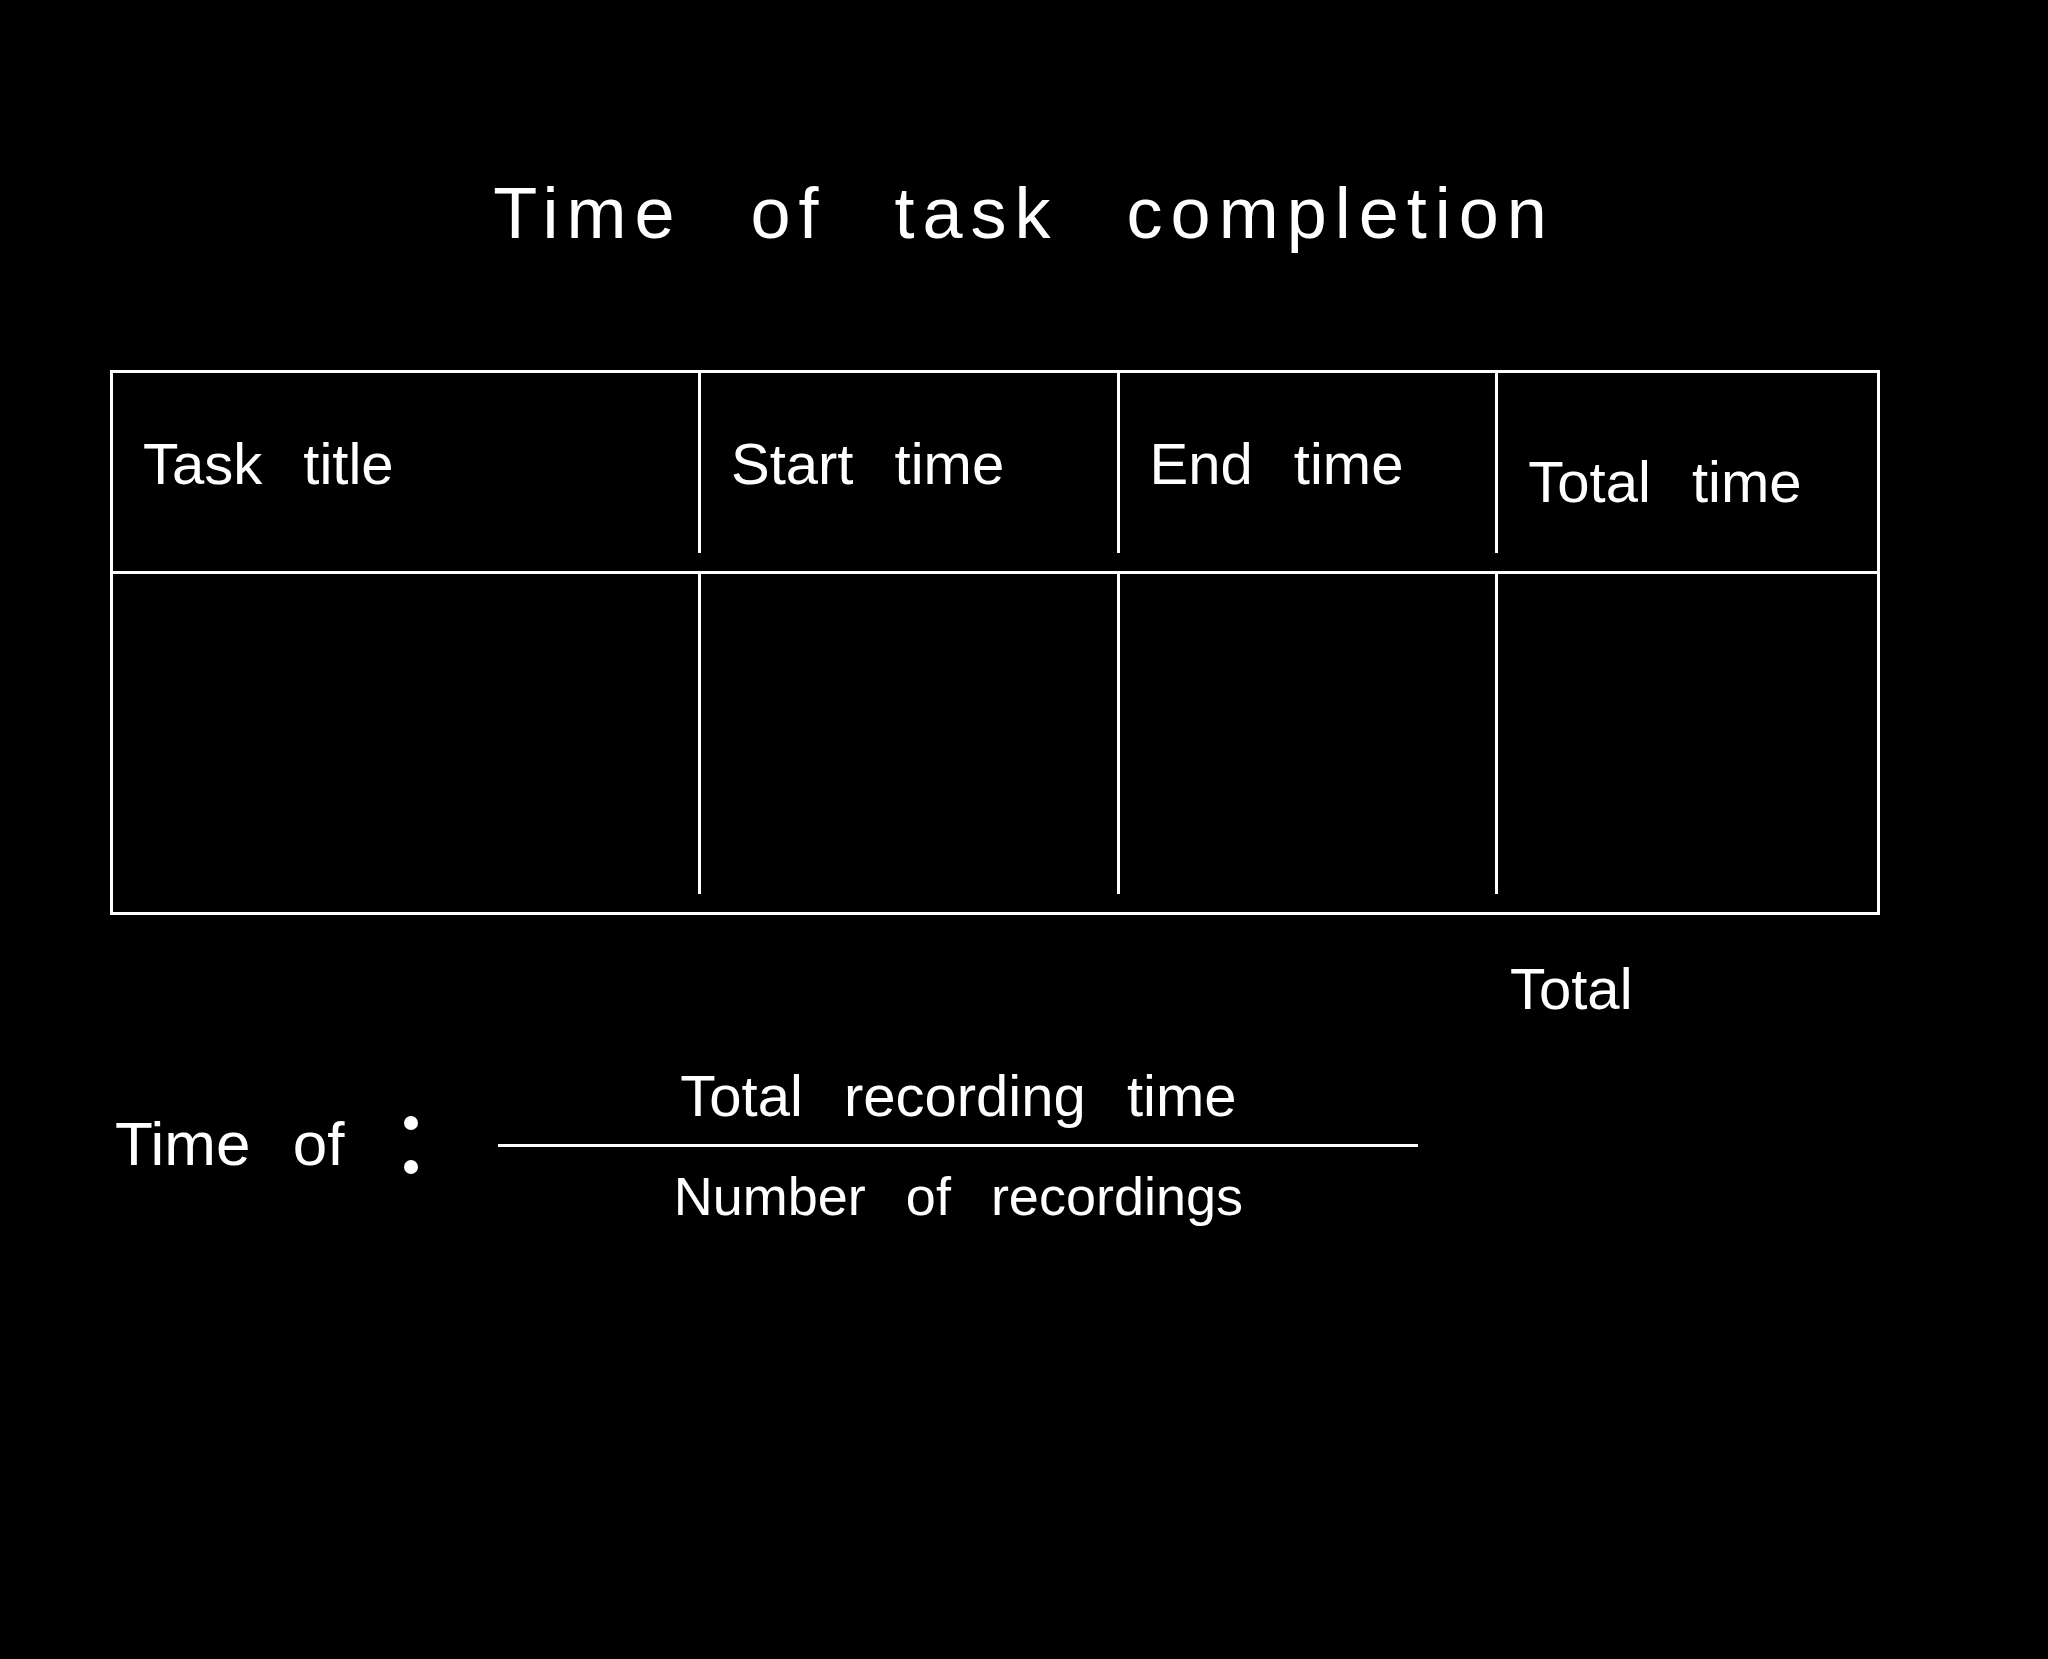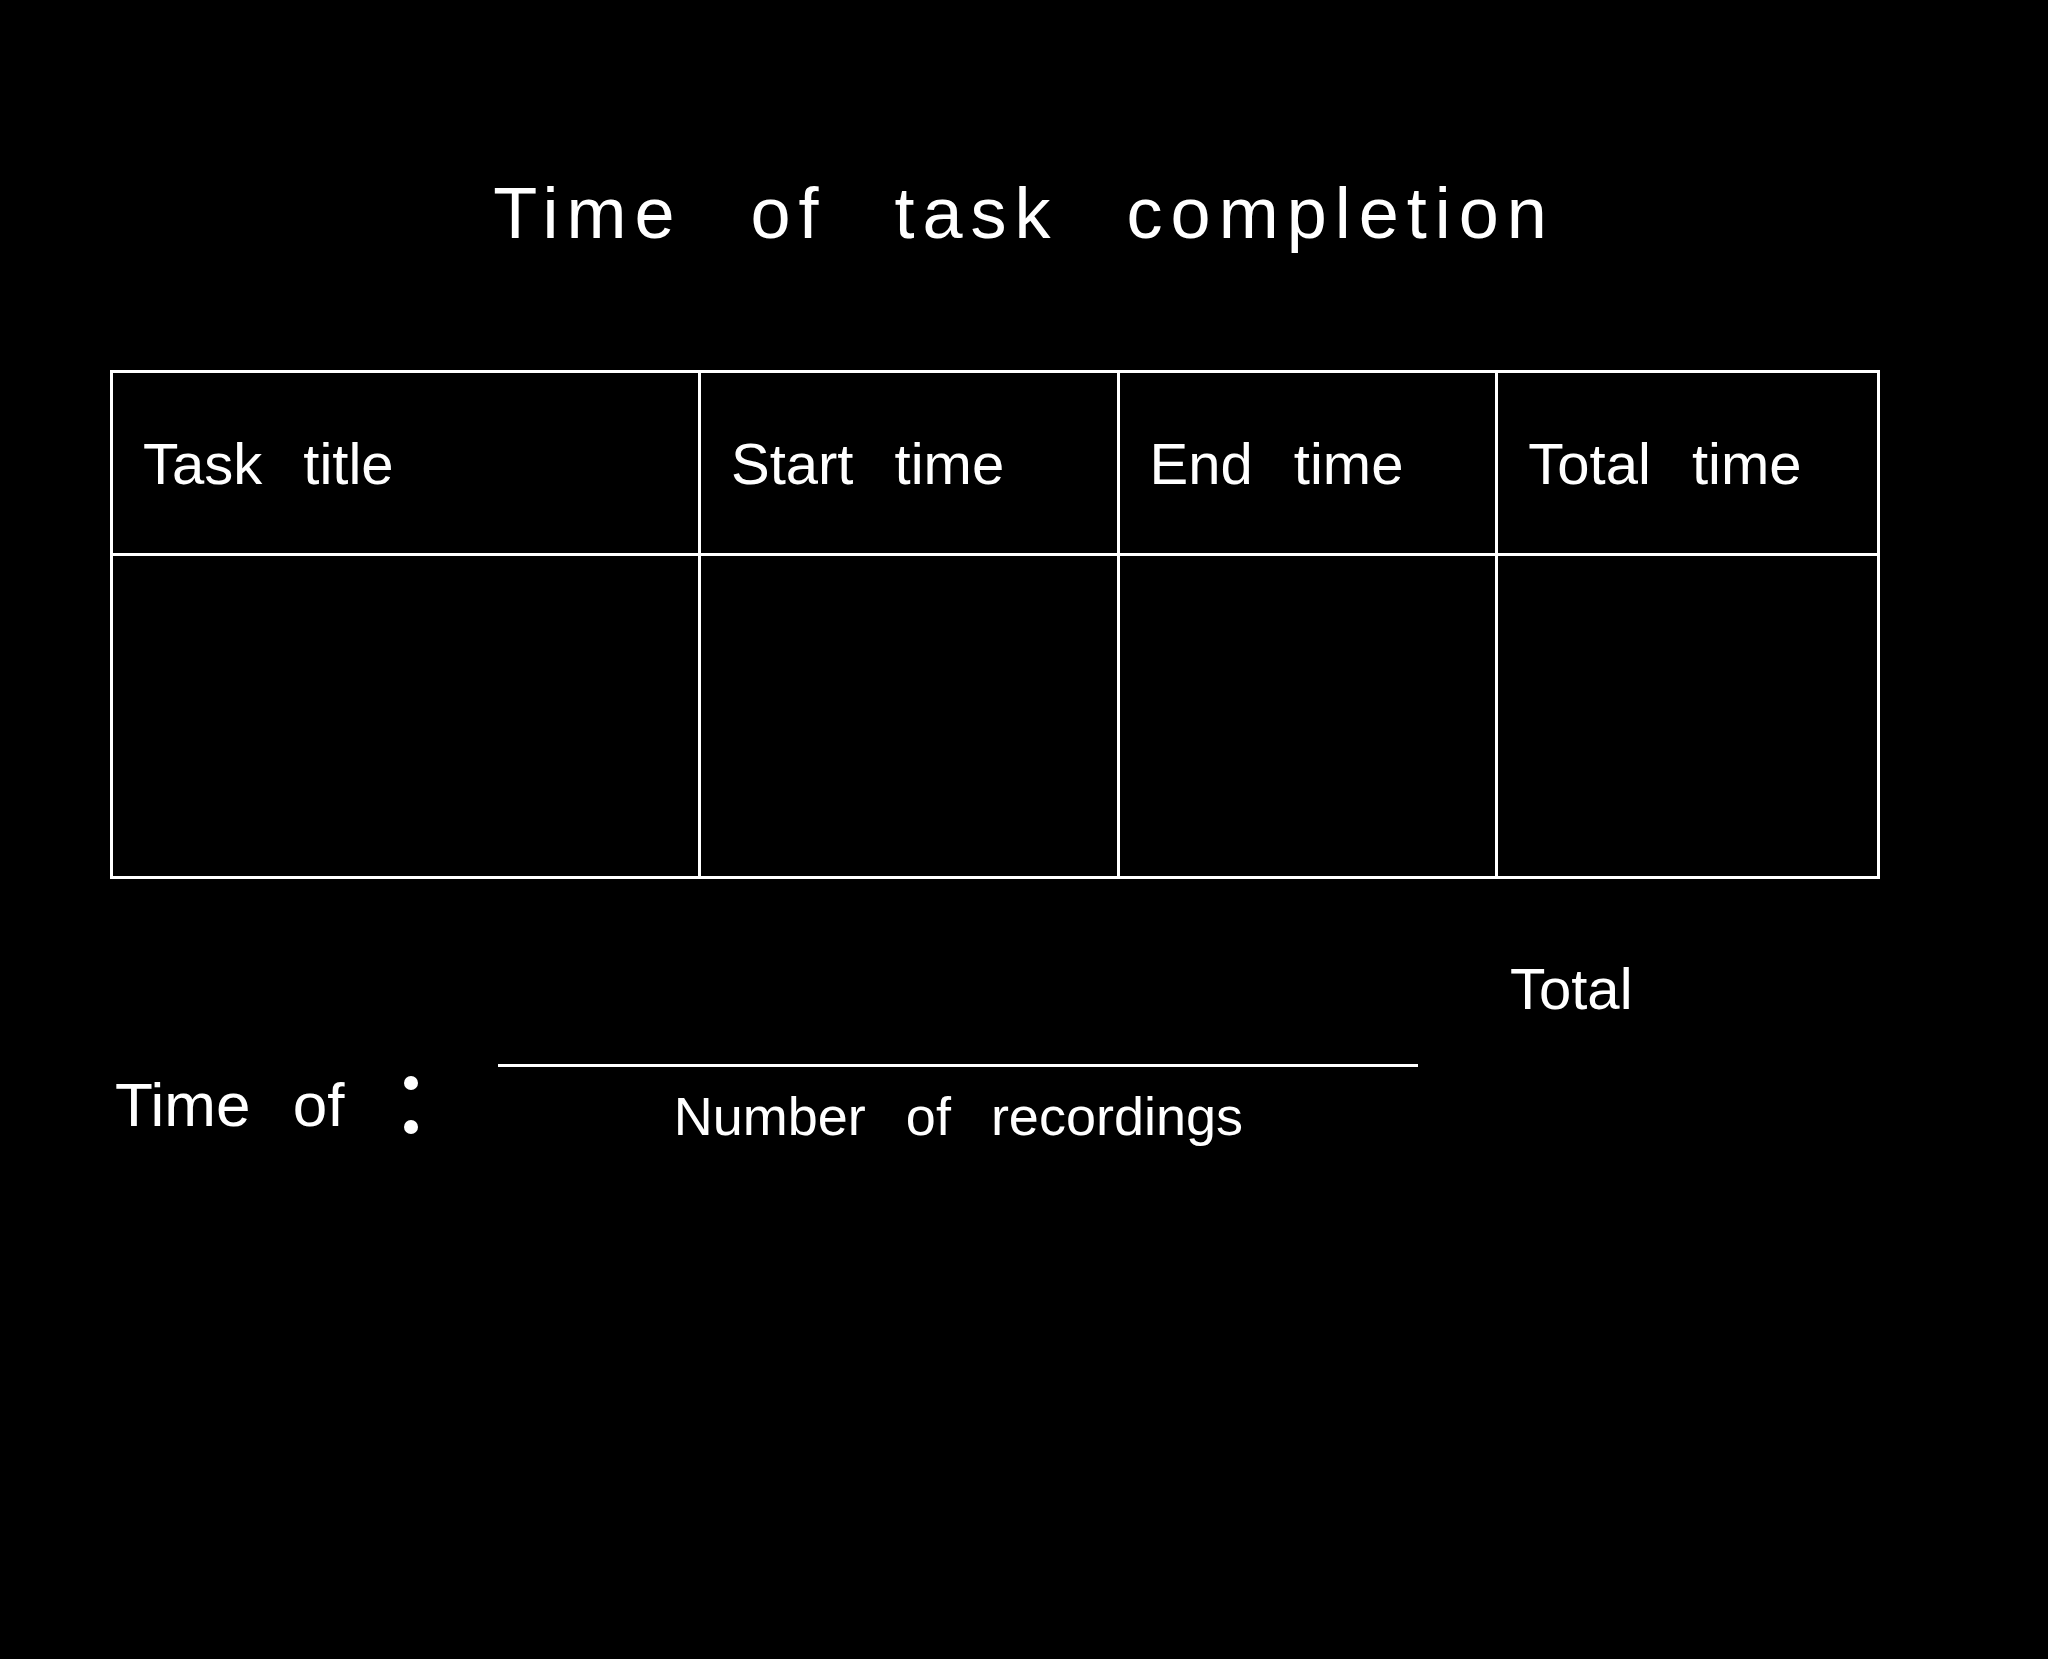--- a/index.html
+++ b/index.html
@@ -41,20 +41,21 @@
     .cell {
       border-right: 3px solid #ffffff;
       display: flex;
       align-items: center;
       padding-left: 30px;
       font-size: 58px;
       word-spacing: 25px;
     }
     .cell:last-child {
       border-right: none;
+      margin-top: 18px;
     }
     .header-cell {
       height: 180px;
     }
     .body-cell {
       height: 320px;
     }
     .col1 { width: 590px; }
     .col2 { width: 420px; }
     .col3 { width: 380px; }
@@ -136,16 +137,17 @@
 
 <div class="formula">
   <div class="formula-left">
     <div>Time of</div>
   </div>
   <div class="formula-colon">
     <div class="colon-dot"></div>
     <div class="colon-dot"></div>
   </div>
   <div class="formula-fraction">
+    <div class="fraction-top">Total recording time</div>
     <div class="fraction-line"></div>
     <div class="fraction-bottom">Number of recordings</div>
   </div>
 </div>
 
 </body></html>

